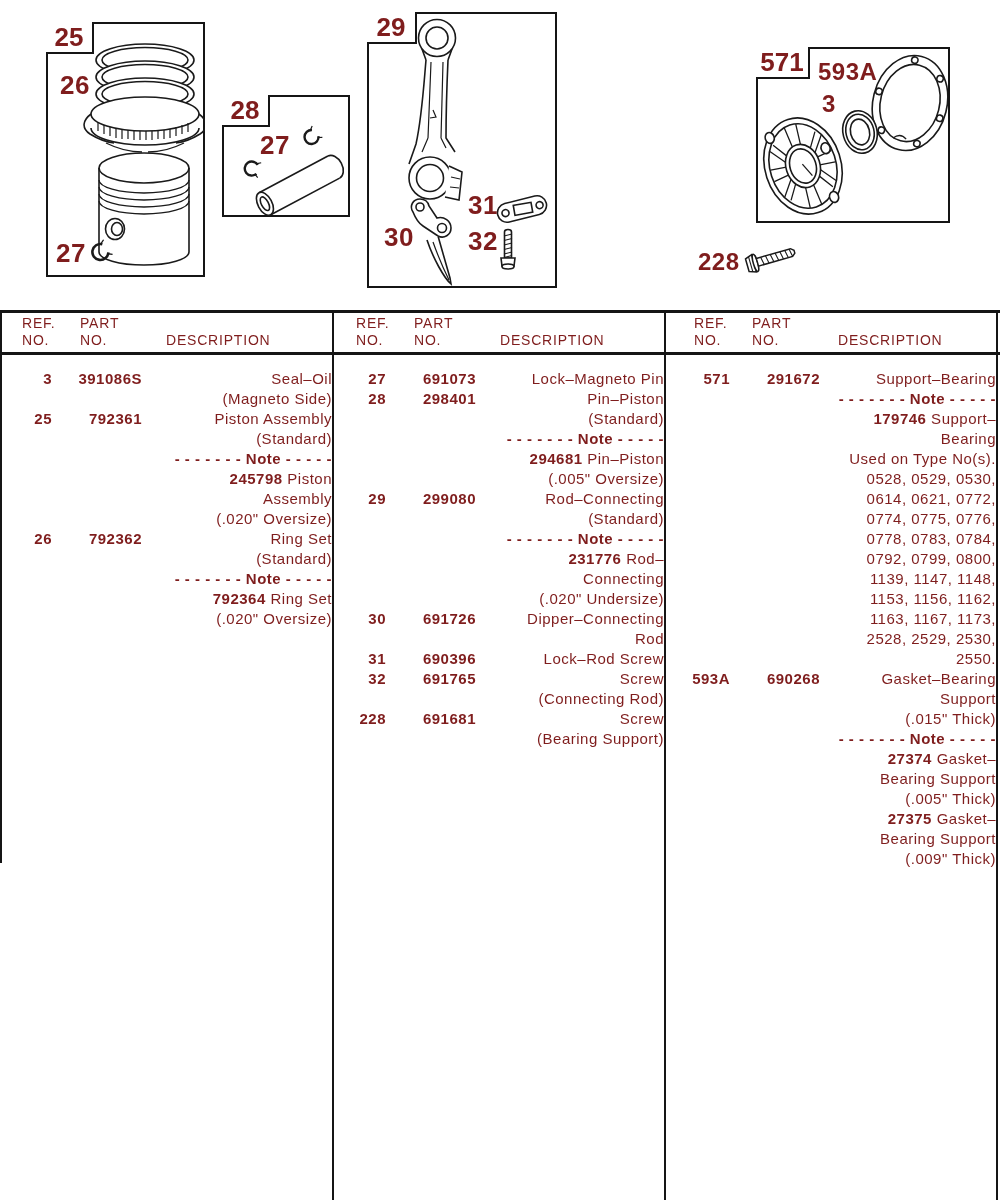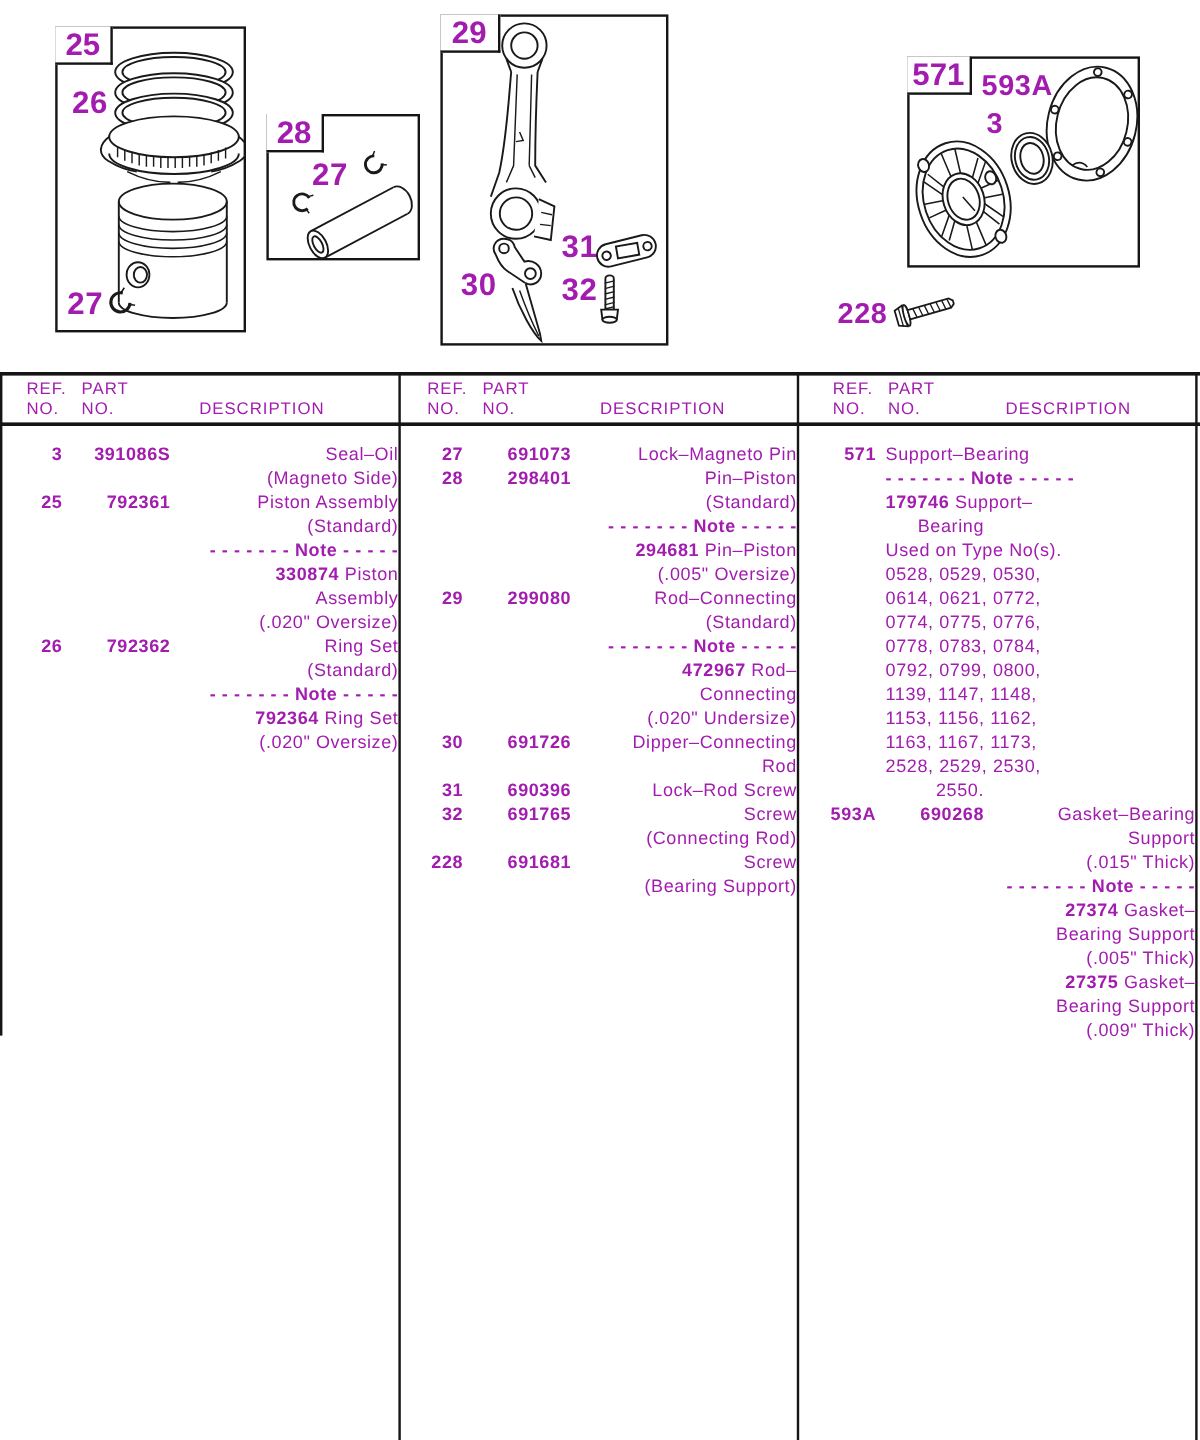--- a/index.html
+++ b/index.html
@@ -1,32 +1,32 @@
 <!DOCTYPE html>
 <html><head>
 <meta charset="utf-8">
 <style>
   html,body { margin:0; padding:0; background:#ffffff; }
   .page { position:relative; width:1000px; height:1200px; background:#ffffff;
-          color:#a21caf; font-family:"Liberation Sans", sans-serif; overflow:hidden; }
+          color:#7f1d1d; font-family:"Liberation Sans", sans-serif; overflow:hidden; }
 
   .line { position:absolute; background:#151515; }
 
   .figbox { position:absolute; border:2px solid #151515; box-sizing:border-box; background:#fff; }
   .figlabel-box { position:absolute; border-right:2px solid #151515; border-bottom:2px solid #151515;
                   box-sizing:border-box; display:flex; align-items:center; justify-content:center;
                   font-weight:700; font-size:26px; background:#fff; z-index:3; }
   .flabel { position:absolute; font-weight:700; font-size:26px; letter-spacing:0.5px; z-index:3; }
   .flabel.sm { font-size:24px; }
   svg.fig { position:absolute; z-index:1; }
 
   .col-header { position:absolute; font-size:14px; letter-spacing:0.8px; line-height:17px; height:40px; }
   .col-header .hcell { position:absolute; white-space:nowrap; }
   .h-ref  { left:22px; width:50px; top:0; }
-  .h-part { left:68px; width:56px; top:0; }
+  .h-part { left:80px; width:56px; top:0; }
   .h-desc { left:166px; width:140px; top:17px; }
 
   .col-body { position:absolute; font-size:15px; letter-spacing:0.5px; line-height:20px;
               box-sizing:border-box; top:369px; }
   .entry { display:grid; grid-template-columns:52px 82px auto; column-gap:8px; }
   .cell { min-width:0;text-align:right; }
   .cell.ref, .cell.part { font-weight:700; text-align:right; white-space:nowrap; }
   .desc .ln { min-height:20px; white-space:nowrap; }
   .b { font-weight:700; }
 </style>
@@ -220,21 +220,21 @@
           <div class="ln"><span>(Magneto Side)</span></div>
         </div>
       </div>
       <div class="entry">
         <div class="cell ref">25</div>
         <div class="cell part">792361</div>
         <div class="cell desc">
           <div class="ln"><span>Piston Assembly</span></div>
           <div class="ln"><span>(Standard)</span></div>
           <div class="ln"><span class="b">- - - - - - - Note - - - - -</span></div>
-          <div class="ln"><span class="b">330874</span><span> Piston</span></div>
+          <div class="ln"><span class="b">245798</span><span> Piston</span></div>
           <div class="ln"><span>Assembly</span></div>
           <div class="ln"><span>(.020" Oversize)</span></div>
         </div>
       </div>
       <div class="entry">
         <div class="cell ref">26</div>
         <div class="cell part">792362</div>
         <div class="cell desc">
           <div class="ln"><span>Ring Set</span></div>
           <div class="ln"><span>(Standard)</span></div>
@@ -263,21 +263,21 @@
           <div class="ln"><span>(.005" Oversize)</span></div>
         </div>
       </div>
       <div class="entry">
         <div class="cell ref">29</div>
         <div class="cell part">299080</div>
         <div class="cell desc">
           <div class="ln"><span>Rod–Connecting</span></div>
           <div class="ln"><span>(Standard)</span></div>
           <div class="ln"><span class="b">- - - - - - - Note - - - - -</span></div>
-          <div class="ln"><span class="b">472967</span><span> Rod–</span></div>
+          <div class="ln"><span class="b">231776</span><span> Rod–</span></div>
           <div class="ln"><span>Connecting</span></div>
           <div class="ln"><span>(.020" Undersize)</span></div>
         </div>
       </div>
       <div class="entry">
         <div class="cell ref">30</div>
         <div class="cell part">691726</div>
         <div class="cell desc">
           <div class="ln"><span>Dipper–Connecting</span></div>
           <div class="ln"><span>Rod</span></div>
@@ -303,20 +303,21 @@
         <div class="cell part">691681</div>
         <div class="cell desc">
           <div class="ln"><span>Screw</span></div>
           <div class="ln"><span>(Bearing Support)</span></div>
         </div>
       </div>
     </div>
   <div class="col-body" style="left:666px; width:330px; padding-left:12px;">
       <div class="entry">
         <div class="cell ref">571</div>
+        <div class="cell part">291672</div>
         <div class="cell desc">
           <div class="ln"><span>Support–Bearing</span></div>
           <div class="ln"><span class="b">- - - - - - - Note - - - - -</span></div>
           <div class="ln"><span class="b">179746</span><span> Support–</span></div>
           <div class="ln"><span>Bearing</span></div>
           <div class="ln"><span>Used on Type No(s).</span></div>
           <div class="ln"><span>0528, 0529, 0530,</span></div>
           <div class="ln"><span>0614, 0621, 0772,</span></div>
           <div class="ln"><span>0774, 0775, 0776,</span></div>
           <div class="ln"><span>0778, 0783, 0784,</span></div>

